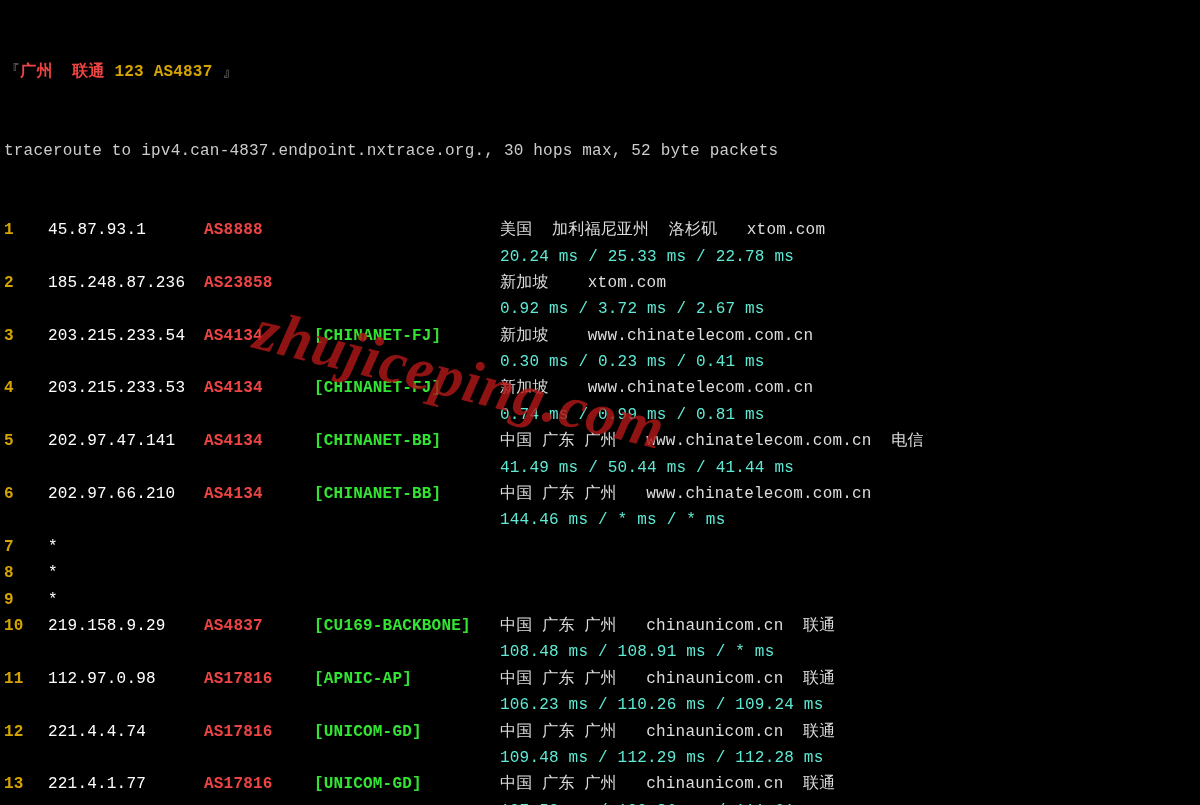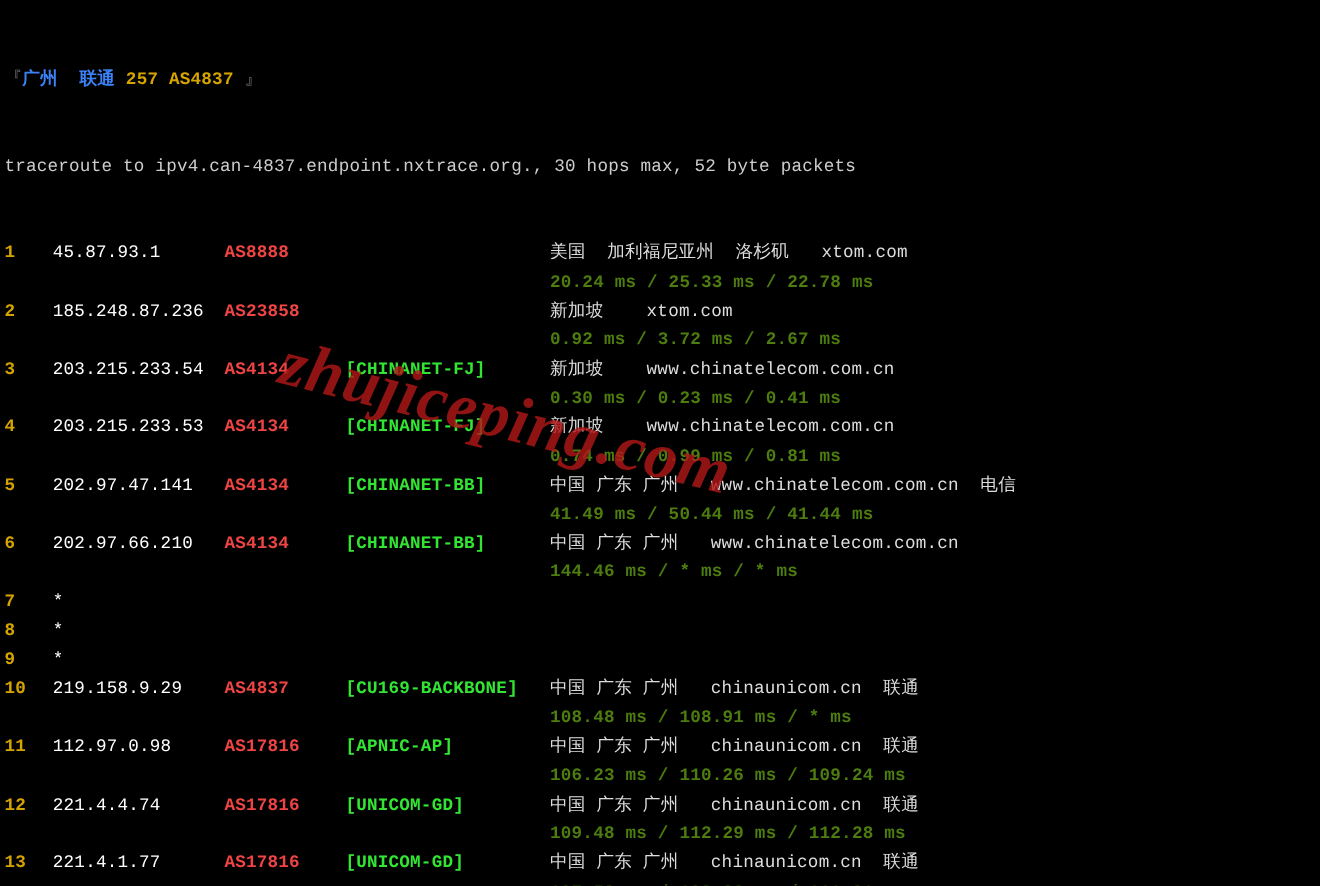--- a/index.html
+++ b/index.html
@@ -13,29 +13,29 @@
     width: 1200px;
     height: 805px;
     overflow: hidden;
     letter-spacing: 0.2px;
   }
   .terminal {
     padding: 6px 4px 4px 4px;
     white-space: pre;
   }
   .hdr-bracket { color: #888; }
-  .hdr-white   { color: #3b82f6; font-weight: bold;}
+  .hdr-white   { color: #ef4444; font-weight: bold;}
   .hdr-orange  { color: #d6a400; font-weight: bold;}
   .cmd         { color: #ccc; }
   .hopnum      { color: #d6a400; font-weight: bold;}
   .ip          { color: #fff; font-weight: normal;}
   .asn         { color: #ef4444; font-weight: bold;}
   .tag         { color: #33e533; font-weight: bold;}
   .loc         { color: #ddd; }
-  .lat         { color: #4d7c0f; font-weight: bold;}
+  .lat         { color: #5eead4; font-weight: normal;}
   .row  { display:block; }
   .col-hop { display:inline-block; width: 44px;  vertical-align: top;}
   .col-ip  { display:inline-block; width: 156px; vertical-align: top;}
   .col-asn { display:inline-block; width: 110px; vertical-align: top;}
   .col-tag { display:inline-block; width: 186px; vertical-align: top;}
   .col-loc { display:inline-block; vertical-align: top;}
   .col-lat { display:inline-block; vertical-align: top;}
   .ind     { display:inline-block; width: 496px;}
   .watermark {
     position: absolute;
@@ -48,18 +48,18 @@
     opacity: 0.82;
     transform: rotate(14deg);
     pointer-events: none;
     letter-spacing: 1px;
   }
 </style>
 </head>
 <body>
 
 <div class="terminal">
-  <span class="row"><span class="hdr-bracket">『</span><span class="hdr-white">广州  联通</span><span> </span><span class="hdr-orange">257 AS4837</span><span class="hdr-bracket"> 』</span></span>
+  <span class="row"><span class="hdr-bracket">『</span><span class="hdr-white">广州  联通</span><span> </span><span class="hdr-orange">123 AS4837</span><span class="hdr-bracket"> 』</span></span>
   <span class="row cmd">traceroute to ipv4.can-4837.endpoint.nxtrace.org., 30 hops max, 52 byte packets</span>
   <div id="hops"><span class="row"><span class="hopnum col-hop">1</span><span class="ip col-ip">45.87.93.1</span><span class="asn col-asn">AS8888</span><span class="tag col-tag"></span><span class="loc col-loc">美国  加利福尼亚州  洛杉矶   xtom.com</span></span><span class="row"><span class="ind"></span><span class="lat col-lat">20.24 ms / 25.33 ms / 22.78 ms</span></span><span class="row"><span class="hopnum col-hop">2</span><span class="ip col-ip">185.248.87.236</span><span class="asn col-asn">AS23858</span><span class="tag col-tag"></span><span class="loc col-loc">新加坡    xtom.com</span></span><span class="row"><span class="ind"></span><span class="lat col-lat">0.92 ms / 3.72 ms / 2.67 ms</span></span><span class="row"><span class="hopnum col-hop">3</span><span class="ip col-ip">203.215.233.54</span><span class="asn col-asn">AS4134</span><span class="tag col-tag">[CHINANET-FJ]</span><span class="loc col-loc">新加坡    www.chinatelecom.com.cn</span></span><span class="row"><span class="ind"></span><span class="lat col-lat">0.30 ms / 0.23 ms / 0.41 ms</span></span><span class="row"><span class="hopnum col-hop">4</span><span class="ip col-ip">203.215.233.53</span><span class="asn col-asn">AS4134</span><span class="tag col-tag">[CHINANET-FJ]</span><span class="loc col-loc">新加坡    www.chinatelecom.com.cn</span></span><span class="row"><span class="ind"></span><span class="lat col-lat">0.74 ms / 0.99 ms / 0.81 ms</span></span><span class="row"><span class="hopnum col-hop">5</span><span class="ip col-ip">202.97.47.141</span><span class="asn col-asn">AS4134</span><span class="tag col-tag">[CHINANET-BB]</span><span class="loc col-loc">中国 广东 广州   www.chinatelecom.com.cn  电信</span></span><span class="row"><span class="ind"></span><span class="lat col-lat">41.49 ms / 50.44 ms / 41.44 ms</span></span><span class="row"><span class="hopnum col-hop">6</span><span class="ip col-ip">202.97.66.210</span><span class="asn col-asn">AS4134</span><span class="tag col-tag">[CHINANET-BB]</span><span class="loc col-loc">中国 广东 广州   www.chinatelecom.com.cn</span></span><span class="row"><span class="ind"></span><span class="lat col-lat">144.46 ms / * ms / * ms</span></span><span class="row"><span class="hopnum col-hop">7</span><span class="ip col-ip">*</span></span><span class="row"><span class="hopnum col-hop">8</span><span class="ip col-ip">*</span></span><span class="row"><span class="hopnum col-hop">9</span><span class="ip col-ip">*</span></span><span class="row"><span class="hopnum col-hop">10</span><span class="ip col-ip">219.158.9.29</span><span class="asn col-asn">AS4837</span><span class="tag col-tag">[CU169-BACKBONE]</span><span class="loc col-loc">中国 广东 广州   chinaunicom.cn  联通</span></span><span class="row"><span class="ind"></span><span class="lat col-lat">108.48 ms / 108.91 ms / * ms</span></span><span class="row"><span class="hopnum col-hop">11</span><span class="ip col-ip">112.97.0.98</span><span class="asn col-asn">AS17816</span><span class="tag col-tag">[APNIC-AP]</span><span class="loc col-loc">中国 广东 广州   chinaunicom.cn  联通</span></span><span class="row"><span class="ind"></span><span class="lat col-lat">106.23 ms / 110.26 ms / 109.24 ms</span></span><span class="row"><span class="hopnum col-hop">12</span><span class="ip col-ip">221.4.4.74</span><span class="asn col-asn">AS17816</span><span class="tag col-tag">[UNICOM-GD]</span><span class="loc col-loc">中国 广东 广州   chinaunicom.cn  联通</span></span><span class="row"><span class="ind"></span><span class="lat col-lat">109.48 ms / 112.29 ms / 112.28 ms</span></span><span class="row"><span class="hopnum col-hop">13</span><span class="ip col-ip">221.4.1.77</span><span class="asn col-asn">AS17816</span><span class="tag col-tag">[UNICOM-GD]</span><span class="loc col-loc">中国 广东 广州   chinaunicom.cn  联通</span></span><span class="row"><span class="ind"></span><span class="lat col-lat">107.53 ms / 109.86 ms / 111.61 ms</span></span></div>
 </div>
 
 <div class="watermark">zhujiceping.com</div>
 
 </body></html>

